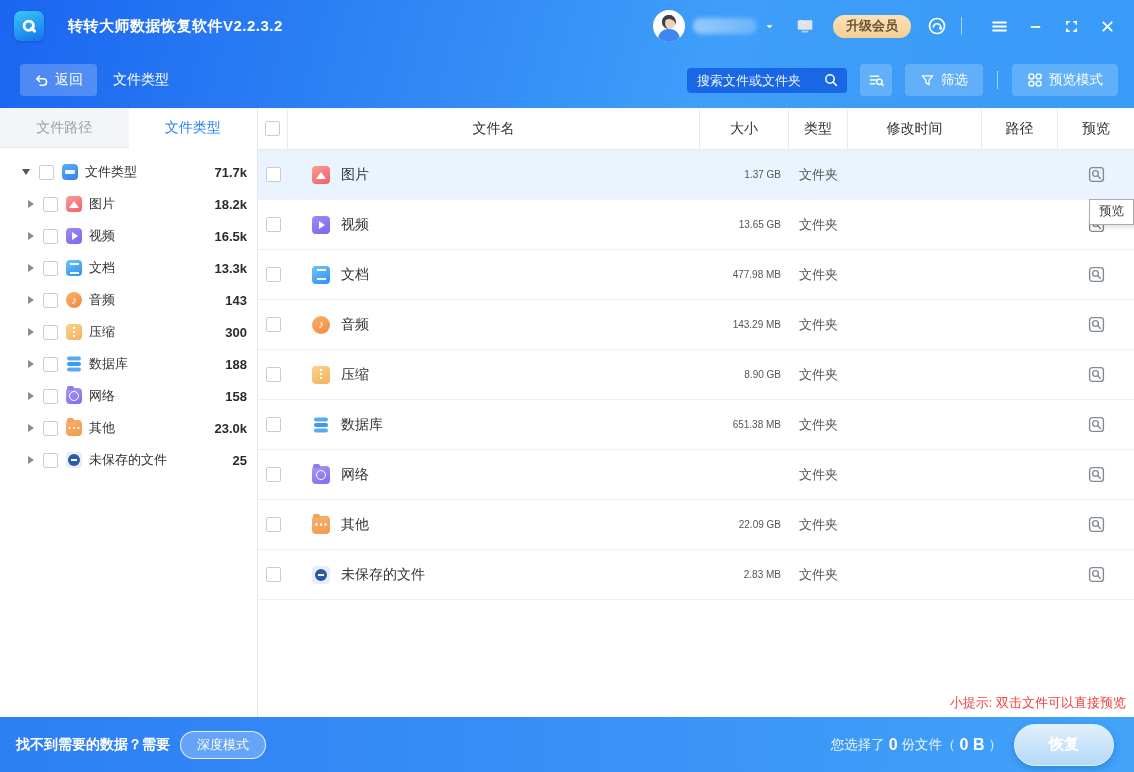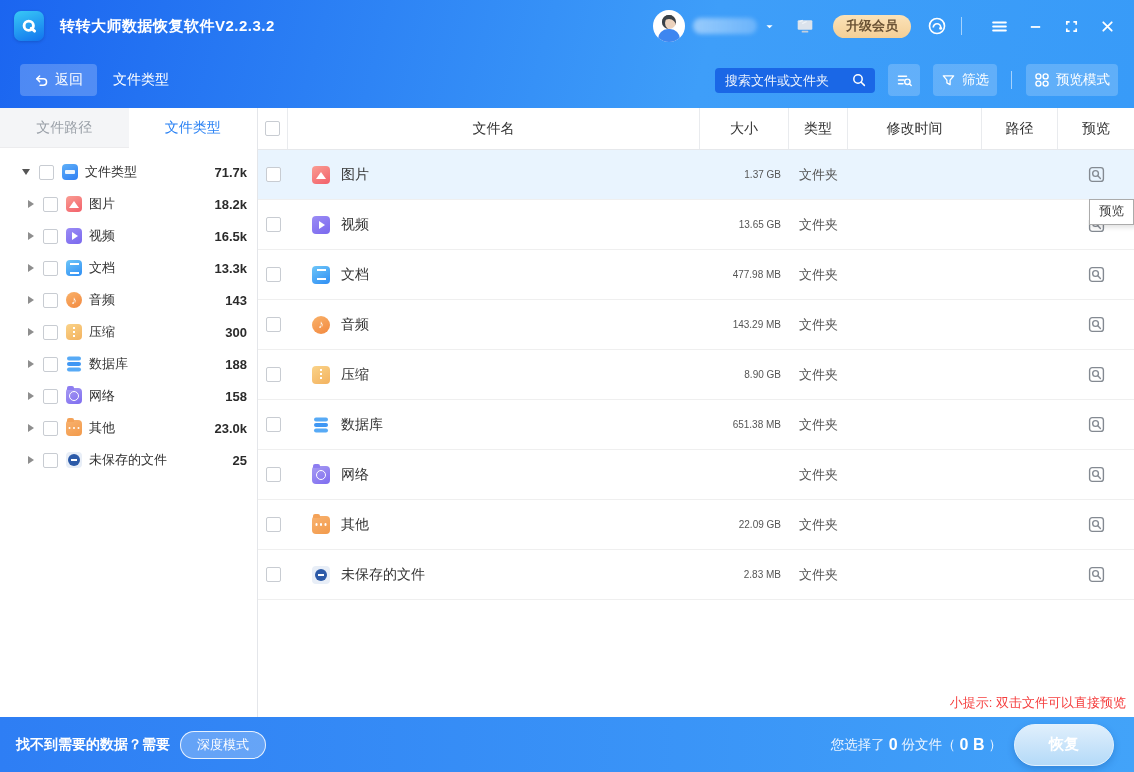--- a/index.html
+++ b/index.html
@@ -4,42 +4,42 @@
 <style>
   * { margin:0; padding:0; box-sizing:border-box; }
   html,body { width:1134px; height:772px; overflow:hidden; }
   body { font-family:"Liberation Sans","DejaVu Sans",sans-serif; background:#fff; }
   .app { width:1134px; height:772px; position:relative; display:flex; flex-direction:column; overflow:hidden; }
 
   
   .topwrap { height:108px; background:linear-gradient(105deg,#1b65f0 0%,#3e9ef9 62%,#389bf8 100%); flex:none; display:flex; flex-direction:column; }
   .titlebar { height:52px; display:flex; align-items:center; padding:0 14px 0 14px; }
   .logo { width:30px; height:30px; border-radius:7px; background:linear-gradient(160deg,#38c9f6,#1173ee); display:flex; align-items:center; justify-content:center; flex:none; box-shadow:0 1px 3px rgba(0,30,90,.25); }
-  .app-title { color:#fff; font-size:15px; font-weight:bold; margin-left:16px; letter-spacing:.5px; }
+  .app-title { color:#fff; font-size:15px; font-weight:bold; margin-left:24px; letter-spacing:.5px; }
   .tb-spacer { flex:1; }
   .avatar { width:32px; height:32px; border-radius:50%; background:#fff; position:relative; overflow:hidden; flex:none; cursor:pointer; }
   .avatar::before { content:""; position:absolute; left:9px; top:5px; width:14px; height:14px; border-radius:50%; background:#ecd2bd; box-shadow:inset 0 4px 0 #3a4148, inset 3px 1px 0 #3a4148; }
   .avatar::after { content:""; position:absolute; left:5px; top:19px; width:22px; height:14px; border-radius:10px 10px 0 0; background:#3e86f0; }
   .name-blur { width:64px; height:16px; border-radius:8px; margin-left:8px; background:linear-gradient(90deg,rgba(225,240,255,.55),rgba(190,220,255,.35)); filter:blur(2px); }
   .caret { margin-left:7px; display:flex; }
   .ticon { display:flex; align-items:center; justify-content:center; cursor:pointer; }
   .monitor { margin-left:20px; }
   .upgrade-badge { margin-left:18px; height:23px; padding:0 13px; border-radius:12px; background:linear-gradient(180deg,#fbe2b8,#f4cf96); color:#6b5335; font-size:13px; display:flex; align-items:center; cursor:pointer; font-weight:bold; }
   .headset { margin-left:16px; }
   .vdiv { width:1px; height:18px; background:rgba(255,255,255,.55); margin:0 14px 0 14px; }
   .winbtn { width:26px; height:26px; margin-left:10px; border-radius:4px; }
 
   
   .toolbar { height:56px; display:flex; align-items:center; padding:0 16px 0 20px; }
   .back-btn { height:32px; padding:0 14px; border-radius:4px; background:rgba(255,255,255,.22); border:none; color:#fff; font-size:14px; display:flex; align-items:center; gap:6px; cursor:pointer; font-family:inherit; }
   .breadcrumb { color:#fff; font-size:14px; margin-left:16px; }
   .search-box { height:25px; width:160px; background:#1a67e6; border-radius:4px; display:flex; align-items:center; padding:0 8px 0 10px; }
   .search-box input { flex:1; min-width:0; background:transparent; border:none; outline:none; color:#fff; font-size:13px; font-family:inherit; }
   .search-box input::placeholder { color:rgba(255,255,255,.92); }
-  .tool-btn { height:32px; border:none; border-radius:4px; background:rgba(255,255,255,.2); color:#fff; font-size:13.5px; display:flex; align-items:center; gap:6px; padding:0 8px; margin-left:13px; cursor:pointer; font-family:inherit; }
+  .tool-btn { height:32px; border:none; border-radius:4px; background:rgba(255,255,255,.2); color:#fff; font-size:13.5px; display:flex; align-items:center; gap:6px; padding:0 15px; margin-left:13px; cursor:pointer; font-family:inherit; }
   .tool-btn.icon-only { width:32px; padding:0; justify-content:center; }
 
   
   .content { flex:1; display:flex; min-height:0; }
   .sidebar { width:258px; flex:none; border-right:1px solid #e4e6ea; display:flex; flex-direction:column; background:#fff; }
   .side-tabs { height:40px; display:flex; flex:none; }
   .side-tab { flex:1; display:flex; align-items:center; justify-content:center; font-size:14px; cursor:pointer; }
   .side-tab.inactive { background:#f4f5f7; color:#9aa0a8; border-bottom:1px solid #ececee; }
   .side-tab.active { background:#fff; color:#2a82f4; }
   .tree { padding-top:8px; overflow:hidden; }

